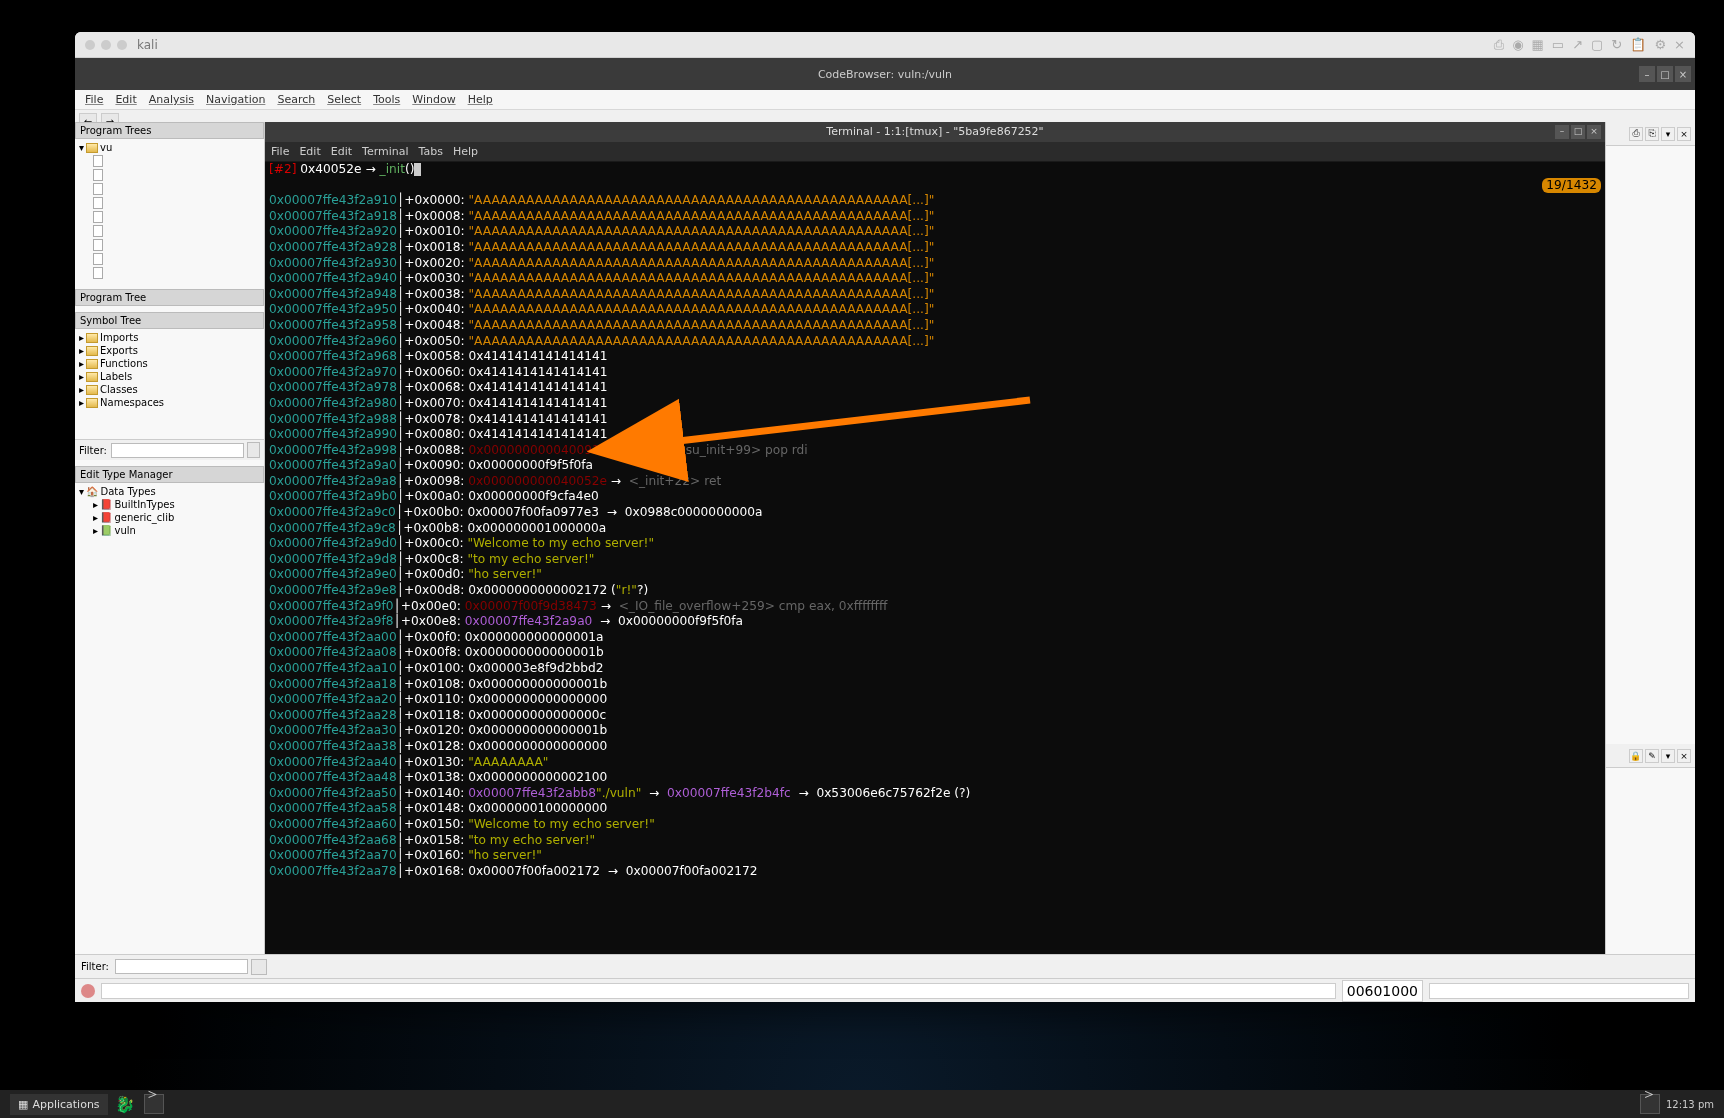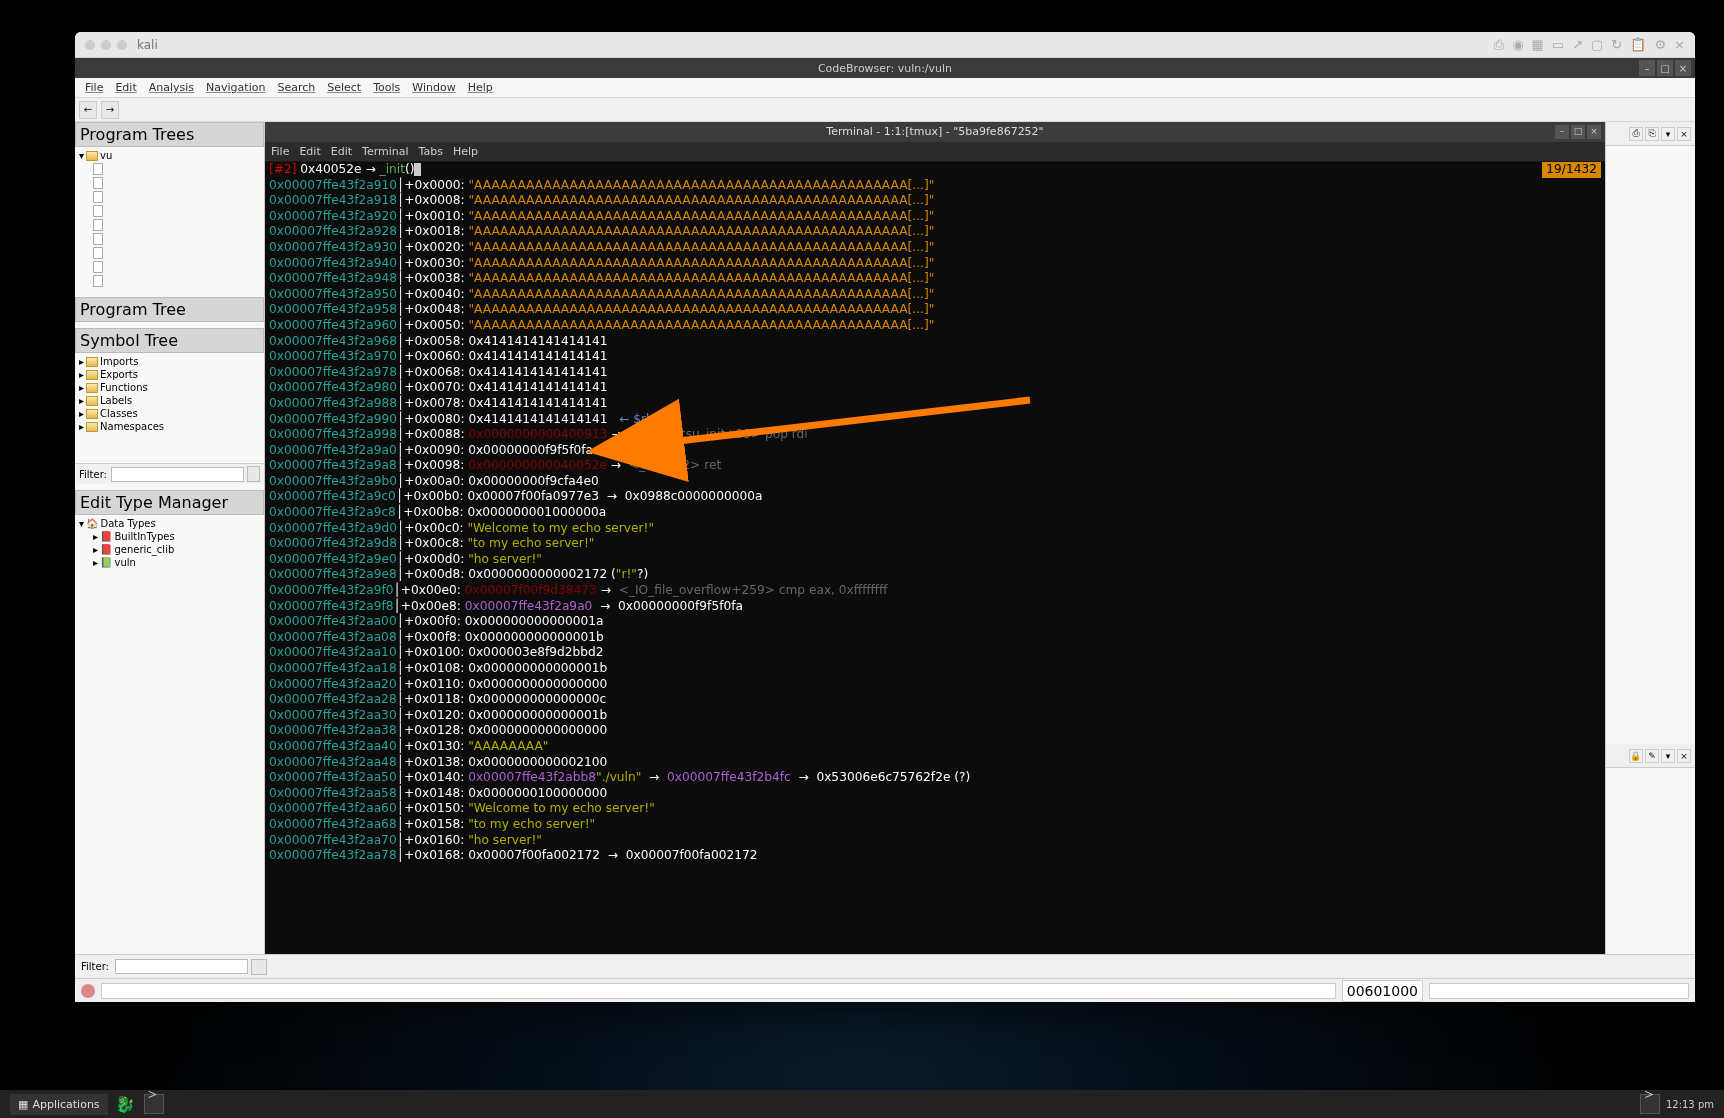--- a/index.html
+++ b/index.html
@@ -39,21 +39,21 @@
 .mac-title { color: #777; font-size: 12px; margin-left: 10px; }
 .mac-right-icons { margin-left: auto; display: flex; gap: 8px; }
 .mac-right-icons span { color: #aaa; font-size: 13px; }
 
 
 .ghidra-window {
   position: absolute; top: 26px; left: 0; right: 0; bottom: 0;
   background: #f0f0f0;
 }
 .ghidra-titlebar {
-  height: 20px; background: #3a3a3a; color: #ccc; font-size: 11px;
+  height: 32px; background: #3a3a3a; color: #ccc; font-size: 11px;
   display: flex; align-items: center; justify-content: center; position: relative;
 }
 .ghidra-controls { position: absolute; right: 4px; display: flex; gap: 2px; }
 .ghidra-controls span { width: 16px; height: 16px; background: #555; color: #ccc; font-size: 10px; display: inline-flex; align-items: center; justify-content: center; }
 .ghidra-menubar {
   height: 20px; background: #f6f6f6; border-bottom: 1px solid #d8d8d8;
   display: flex; align-items: center; padding: 0 4px;
 }
 .ghidra-menubar span { font-size: 11px; color: #333; padding: 2px 6px; text-decoration: underline; text-decoration-color: #888; }
 .ghidra-toolbar {
@@ -61,21 +61,21 @@
   display: flex; align-items: center; padding: 0 4px; gap: 4px;
 }
 .tb-icon { width: 18px; height: 18px; background: #e8e8e8; border: 1px solid #ccc; font-size: 10px; display: inline-flex; align-items: center; justify-content: center; }
 
 .ghidra-body { position: absolute; top: 64px; left: 0; right: 0; bottom: 24px; display: flex; }
 .ghidra-left { width: 190px; display: flex; flex-direction: column; background: #f8f8f8; border-right: 1px solid #ccc; }
 .ghidra-right { width: 90px; background: #f8f8f8; border-left: 1px solid #ccc; display:flex; flex-direction:column;}
 .ghidra-center { flex: 1; background: #fff; position: relative; }
 
 .panel-header {
-  background: #d6d6d6; border: 1px solid #bbb; font-size: 16px;
+  background: #d6d6d6; border: 1px solid #bbb; font-size: 10px;
   padding: 2px 4px; display: flex; align-items: center; position: relative;
 }
 .tree { font-size: 10px; padding: 2px 4px; }
 .tree-row { display: flex; align-items: center; gap: 2px; padding: 1px 0; white-space: nowrap; }
 .tree-icon { width: 12px; height: 10px; display: inline-block; }
 .folder-closed { background: linear-gradient(#ffe9a8,#e3b94d); border:1px solid #c49a2e; }
 .file-icon { background: #fff; border: 1px solid #aaa; width: 10px; height: 12px; }
 .filter-row { display: flex; align-items: center; padding: 2px 4px; border-top: 1px solid #ccc; background:#f0f0f0;}
 .filter-row input { flex: 1; font-size: 10px; border: 1px solid #bbb; padding: 1px 3px; }
 .filter-row .fbtn { width: 16px; height: 16px; margin-left: 3px; background: #e8e8e8; border:1px solid #bbb;}
@@ -98,35 +98,35 @@
 .terminal-titlebar .wc span { width:14px;height:14px; background:#555; color:#ccc; font-size:9px; display:inline-flex;align-items:center;justify-content:center;}
 .terminal-menubar {
   height: 20px; background: #2b2b2b; border-bottom: 1px solid #1a1a1a;
   display: flex; align-items: center; padding: 0 6px; gap: 10px;
 }
 .terminal-menubar span { color: #ccc; font-size: 11px; }
 .terminal-content {
   position: absolute; top: 40px; left: 0; right: 0; bottom: 0;
   padding: 0 4px; overflow: hidden;
 }
-.tline { white-space: pre; }
+.tline { white-space: pre; flex-direction: column; }
 .addr { color: #2aa198; }
 .ofs { color: #fff; }
 .orange { color: #d78700; }
 .graytxt { color: #666; }
 .reg { color: #5f87d7; }
 .red { color: #870000; }
 .magenta { color: #af5fd7; }
 .yellowtxt { color: #afaf00; }
 .greentxt { color: #5faf5f; }
 .header-line { display:flex; }
 .bracket-red { color: #d70000; }
 .gef-prompt { color: #d75f87; }
 .white { color: #fff;}
-.counter { margin-left:auto; background:#d78700; color:#000; padding:0 4px;}
+.counter { margin-left:auto; background:#d78700; color:#000; padding:0 4px;border-radius:6px;}
 
 .tmux-status {
   position:absolute; bottom:0; left:0; right:0; height:15px;
   background:#00af00; color:#000; font-size:12px; font-family:"DejaVu Sans Mono",monospace;
   display:flex; align-items:center; white-space:pre;
 }
 .tmux-status .tr { margin-left:auto; color:#afaf00;}
 
 
 .arrow-svg { position: absolute; pointer-events: none; }

